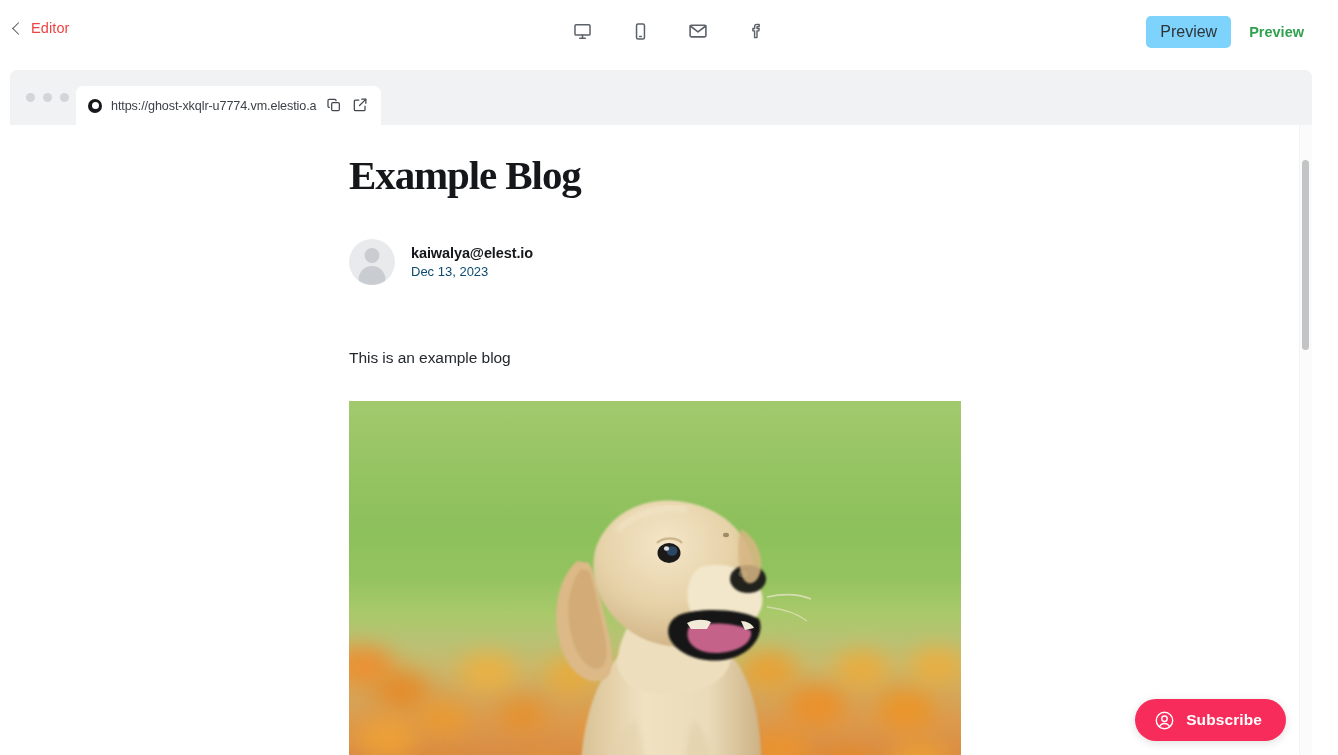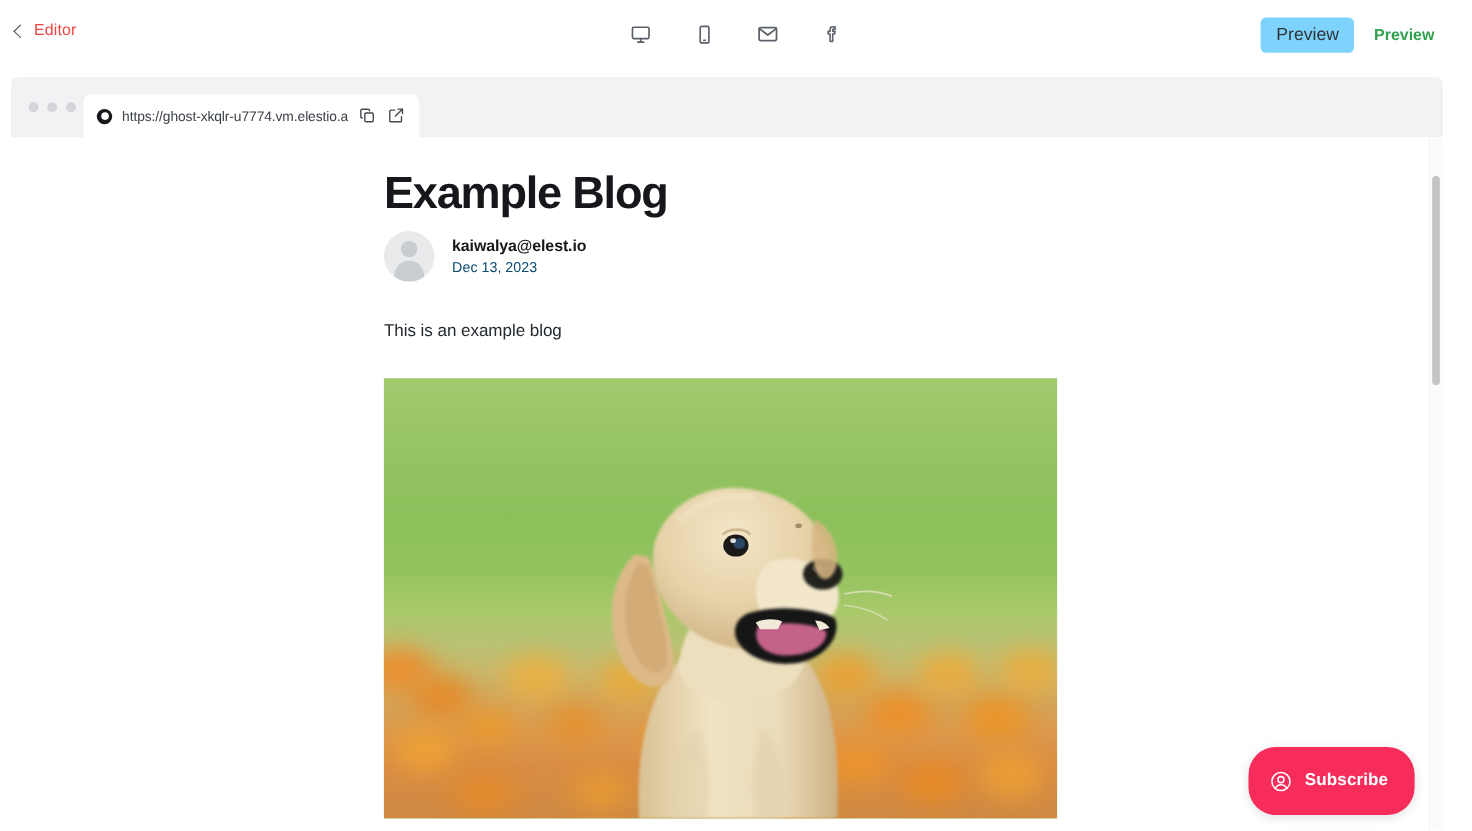--- a/index.html
+++ b/index.html
@@ -121,24 +121,25 @@
   .post {
     padding-left: 339px;
     padding-top: 28px;
   }
   .post-title {
     font-size: 41px;
     font-weight: 700;
     color: #15171a;
     letter-spacing: -1.1px;
     line-height: 1.12;
+    font-family: Liberation Serif, serif;
   }
   .byline {
     display: flex; align-items: center; gap: 16px;
-    margin-top: 11px;
+    margin-top: 40px;
   }
   .avatar {
     width: 46px; height: 46px; border-radius: 50%;
     background: #e9eaec; position: relative; overflow: hidden;
     flex: 0 0 auto;
   }
   .avatar .head {
     position: absolute; left: 50%; top: 9px;
     transform: translateX(-50%);
     width: 15px; height: 15px; border-radius: 50%;
@@ -148,21 +149,21 @@
     position: absolute; left: 50%; top: 27px;
     transform: translateX(-50%);
     width: 27px; height: 24px; border-radius: 14px 14px 0 0;
     background: #c9ccd0;
   }
   .byline-text { display: flex; flex-direction: column; gap: 3px; }
   .author { font-size: 14.5px; font-weight: 700; color: #15171a; letter-spacing: -0.1px; }
   .date { font-size: 13px; color: #0c4a6e; }
 
   .body-text {
-    margin-top: 36px;
+    margin-top: 64px;
     font-size: 15.5px; color: #24292e;
     letter-spacing: -0.05px;
   }
 
   
   .photo {
     position: relative;
     margin-top: 34px;
     width: 612px; height: 400px;
     overflow: hidden;
@@ -196,21 +197,21 @@
     position: absolute; right: 3px; top: 35px;
     width: 7px; height: 190px;
     border-radius: 4px; background: #c3c4c6;
     cursor: pointer;
   }
 
   
   .subscribe {
     position: absolute;
     right: 26px; bottom: 14px;
-    height: 62px;
+    height: 42px;
     background: #f72c5b;
     border-radius: 25px;
     display: flex; align-items: center;
     gap: 11px;
     padding: 0 24px 0 19px;
     border: none; cursor: pointer;
     box-shadow: 0 2px 10px rgba(0,0,0,.13);
     z-index: 40;
   }
   .sub-label {

